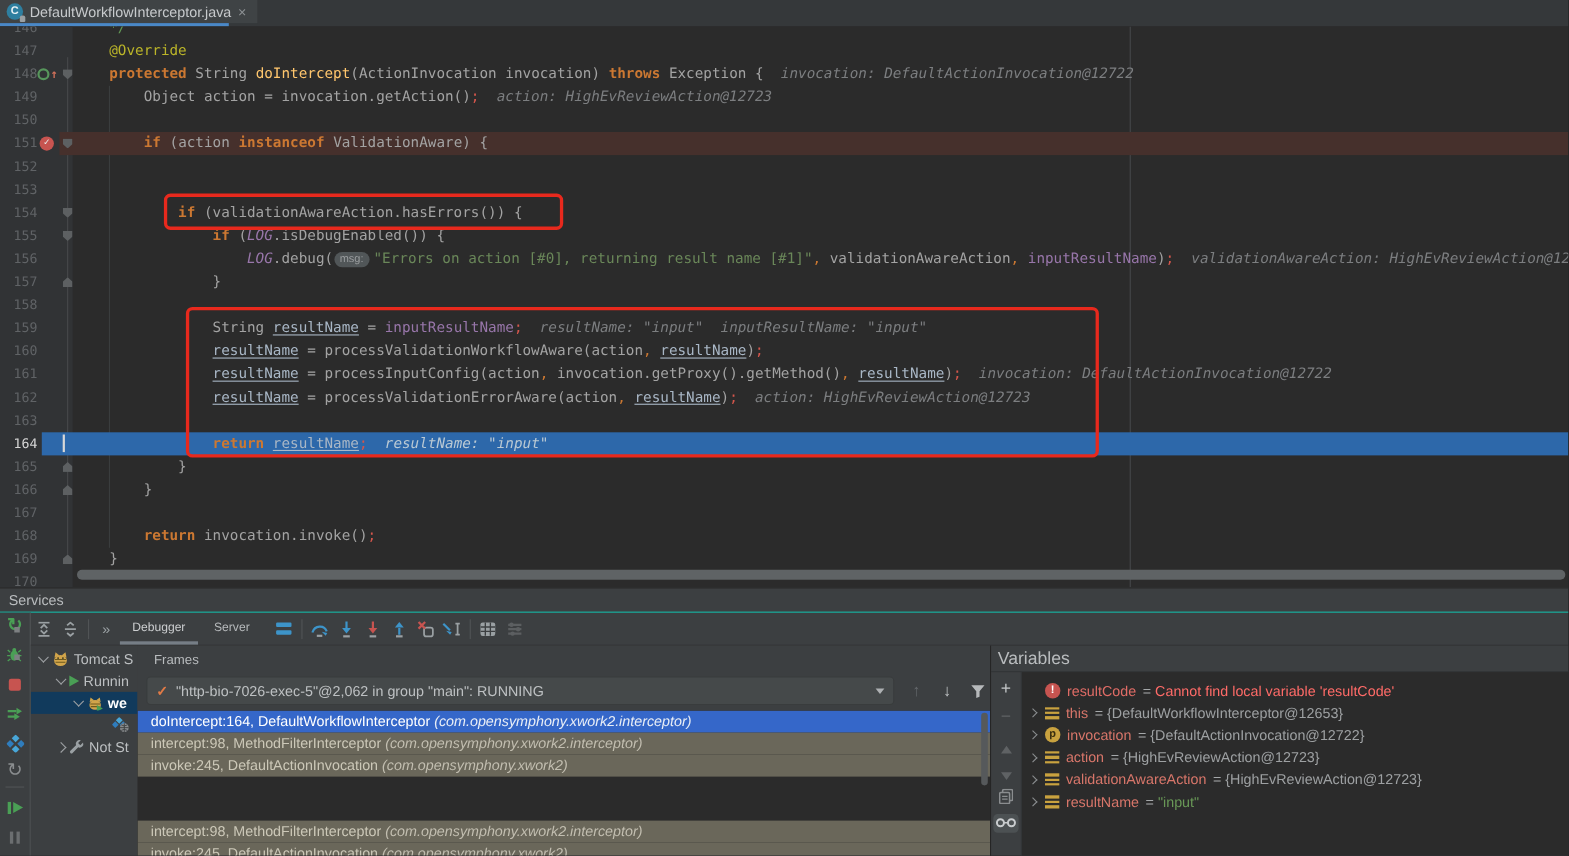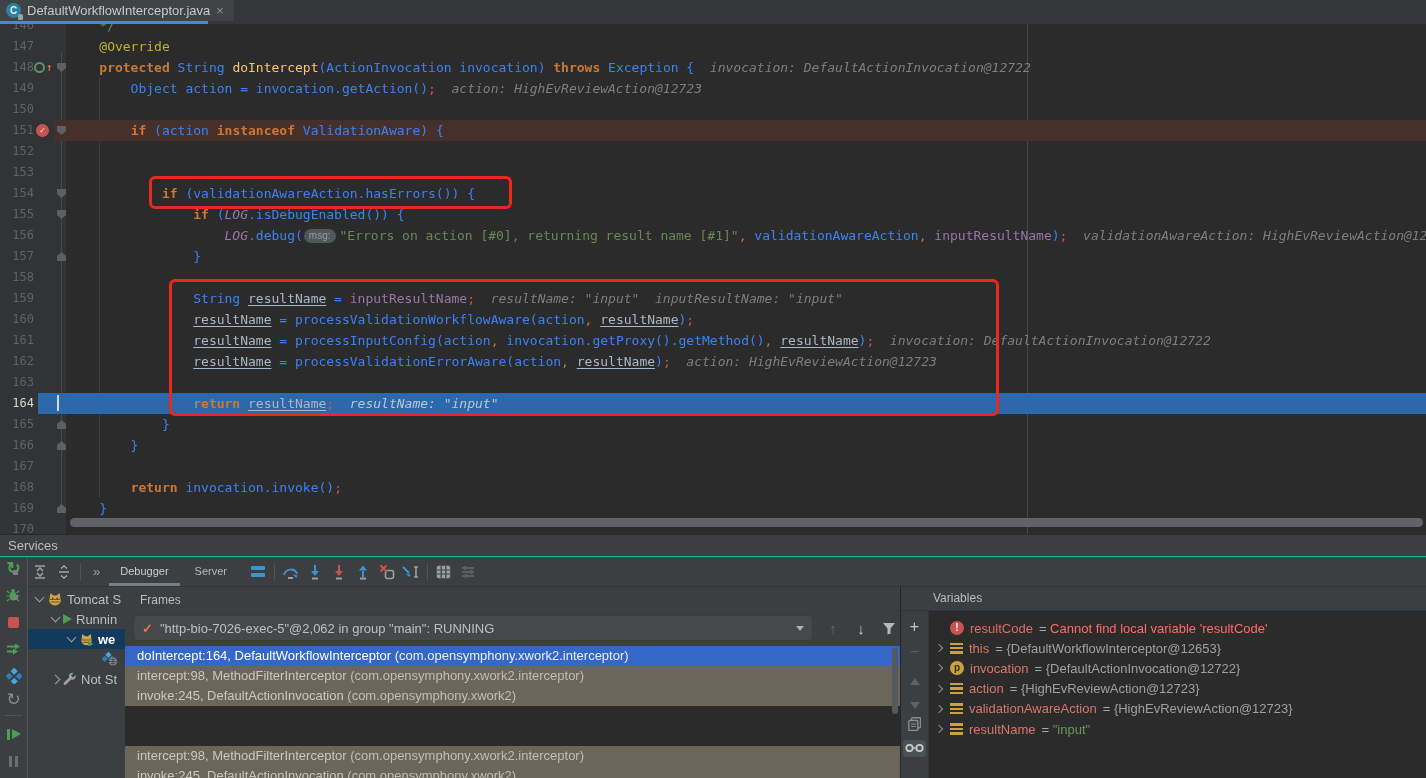--- a/index.html
+++ b/index.html
@@ -22,21 +22,21 @@
   #margin-guide{left:1027px;top:0;height:100%;background:#45484a;}
   #indent-guide-1{left:99px;top:54px;height:420px;}
   .ed-row{position:absolute;left:0;right:0;height:21px;line-height:21px;white-space:pre;
           font-family:"DejaVu Sans Mono",monospace;font-size:13px;}
   .band{position:absolute;top:0;bottom:0;right:0;}
   .bp .band{left:54px;background:#46302c;}
   .exec .band{left:38px;background:#2d68aa;}
   .ed-num{position:absolute;left:0;top:0;width:34px;text-align:right;color:#606366;font-size:12px;}
   .exec .ed-num{color:#d6d6d6;}
   .ed-code{position:absolute;left:68px;top:0;}
-  .tk-pln{color:#3b82f6}.tk-kw{color:#cc7832;font-weight:bold}.tk-ann{color:#bbb529}
+  .tk-pln{color:#a3a3a3}.tk-kw{color:#cc7832;font-weight:bold}.tk-ann{color:#bbb529}
   .tk-meth{color:#ffc66d}.tk-fld{color:#9876aa}.tk-fldi{color:#9876aa;font-style:italic}
   .tk-str{color:#6a8759}.tk-semi{color:#d5564c}.tk-pun{color:#cc7832}.tk-cmt{color:#629755}
   .tk-und{color:#a9b7c6;text-decoration:underline;text-underline-offset:2px}
   .tk-hint{color:#7c7e80;font-style:italic}
   .exec .tk-hint{color:#bac9d4}
   .tk-pill{display:inline-block;background:#515658;color:#9a9d9f;font-size:10px;font-style:normal;
            border-radius:7px;padding:0 5px;margin:0 4px 0 1px;vertical-align:1px;
            font-family:"Liberation Sans",sans-serif;line-height:14px;}
   .fold{position:absolute;left:57px;top:6px;width:9px;height:9px;background:#5d6062;}
   .fold.open{clip-path:polygon(0 0,100% 0,100% 55%,50% 100%,0 55%);}
@@ -80,28 +80,28 @@
   #thread-dd{position:absolute;left:8px;top:28px;width:680px;height:26px;background:#45494a;border:1px solid #393c3d;
              border-radius:4px;box-sizing:border-box;display:flex;align-items:center;padding:0 8px;gap:7px;}
   #thread-check{color:#e07a46;font-weight:bold;font-size:13px;}
   #thread-label{color:#bdc0c2;font-size:13px;flex:1;white-space:nowrap;overflow:hidden;}
   .dd-arrow{width:0;height:0;border-left:4px solid transparent;border-right:4px solid transparent;border-top:5px solid #aeb1b3;}
   #frames-nav{position:absolute;left:697px;top:28px;height:26px;display:flex;align-items:center;gap:6px;}
   .nav-ico{width:22px;height:22px;display:flex;align-items:center;justify-content:center;font-size:15px;}
   #frames-list{position:absolute;left:0;right:0;top:59px;bottom:0;background:#2b2b2b;overflow:hidden;}
   .frame-row{position:absolute;left:0;right:0;height:20px;line-height:20px;padding-left:12px;font-size:13px;
              white-space:nowrap;color:#ccc8b8;background:#6a675a;}
-  .frame-row .pkg{color:#c2beb0;}
+  .frame-row .pkg{font-style:italic;color:#c2beb0;}
   .frame-row.sel{background:#3567c9;color:#fff;}
   .frame-row.sel .pkg{color:#e9eef6;}
   #frames-scroll{position:absolute;right:2px;top:61px;width:6px;height:66px;border-radius:3px;background:#56595b;}
   
   #variables{position:absolute;left:900px;top:52px;right:0;bottom:0;background:#2b2b2b;border-left:1px solid #252525;box-sizing:border-box;}
   #vars-header{position:absolute;left:0;right:0;top:0;height:24px;background:#3c3f41;border-bottom:1px solid #323537;box-sizing:border-box;}
-  #vars-header span{position:absolute;left:32px;top:4px;color:#b9bcbe;font-size:12px;text-align:right;}
+  #vars-header span{position:absolute;left:6px;top:4px;color:#b9bcbe;font-size:16px;text-align:right;}
   #vars-toolbar{position:absolute;left:0;top:24px;bottom:0;width:28px;background:#3c3f41;border-right:1px solid #323537;box-sizing:border-box;}
   .vtb-item{position:absolute;left:0;width:27px;height:20px;display:flex;align-items:center;justify-content:center;}
   #vars-rows{position:absolute;left:28px;right:0;top:24px;bottom:0;overflow:hidden;}
   .var-row{position:absolute;left:0;right:0;height:20px;display:flex;align-items:center;font-size:13px;gap:6px;padding-left:7px;}
   .var-name{color:#d8766a;}
   .var-eq{color:#a5a8aa;}
   .val-object{color:#9da0a2;}
   .val-string{color:#699857;}
   .val-error{color:#ff6b68;margin-top:12px;}
   .vicon-error{width:14px;height:14px;border-radius:50%;background:#c75450;color:#fff;font-size:10px;font-weight:bold;

